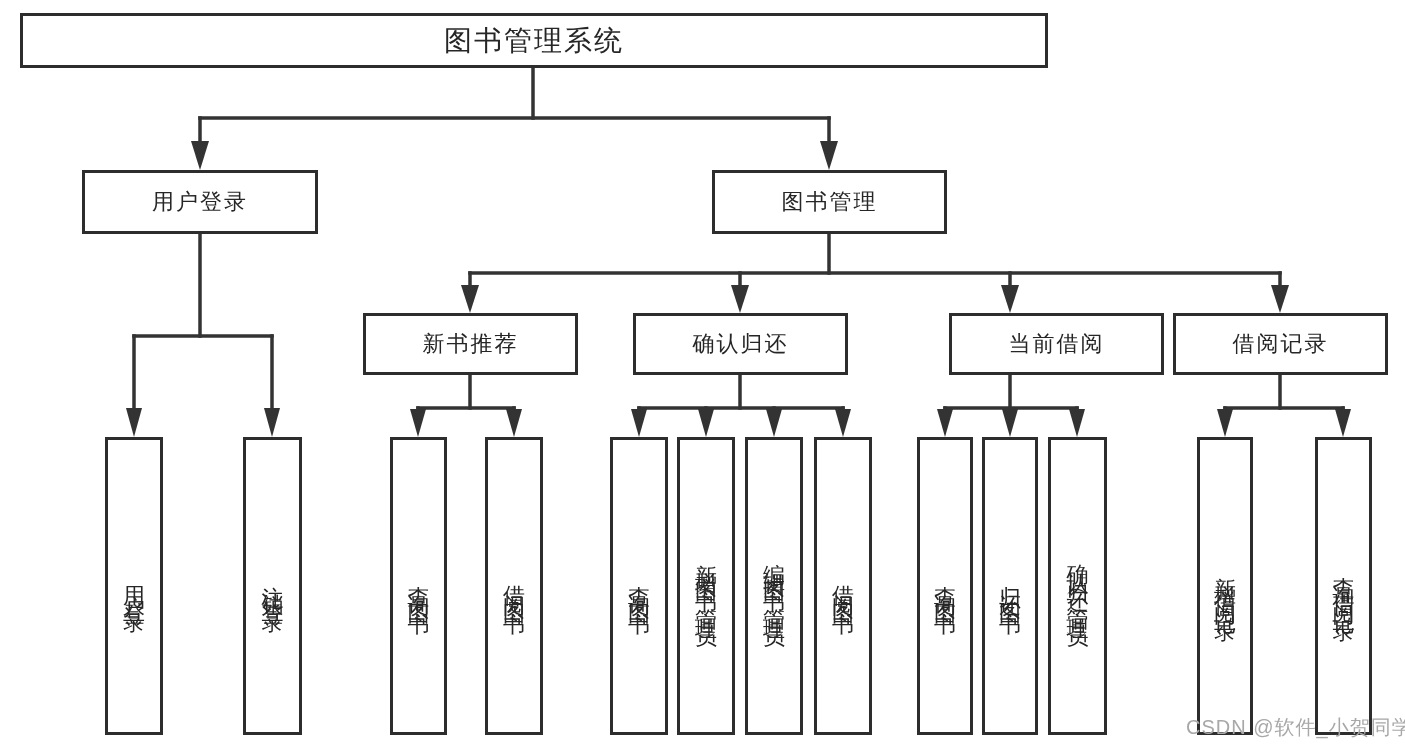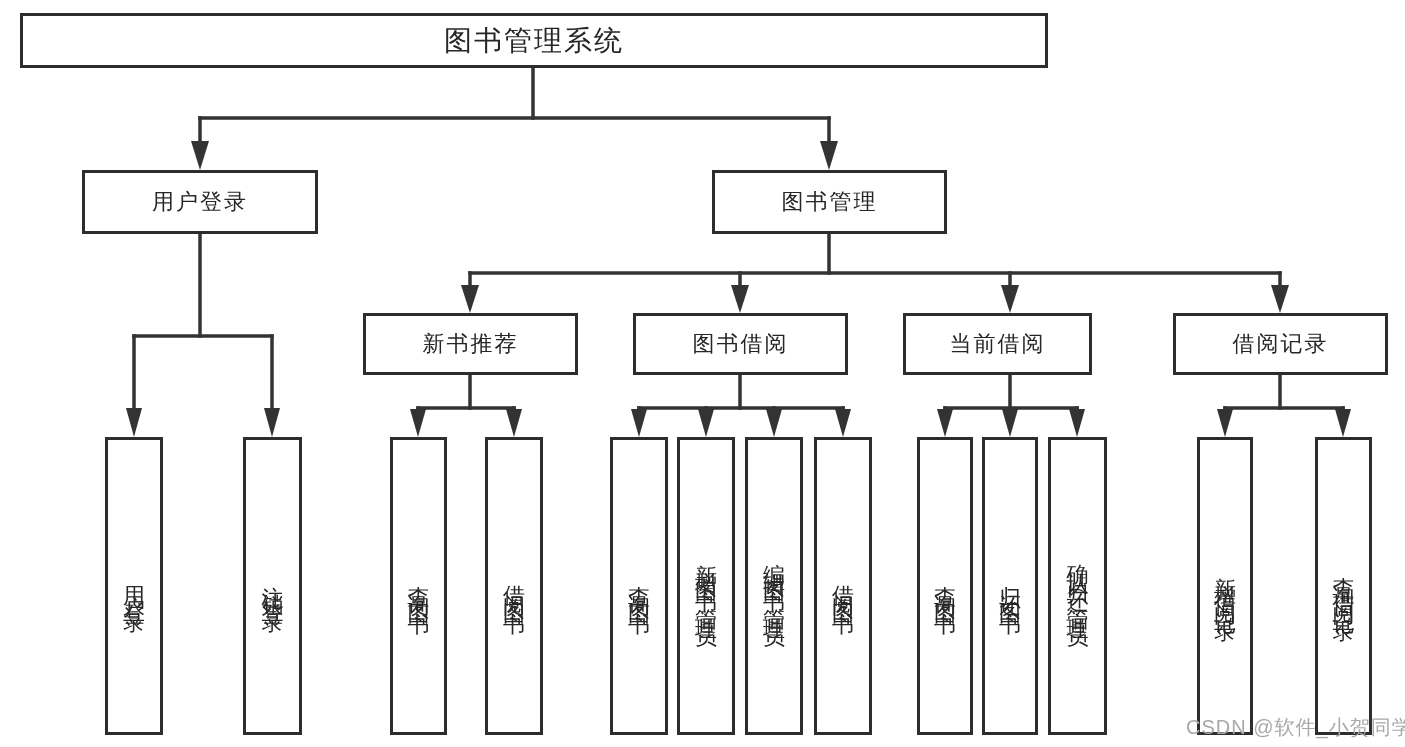--- a/index.html
+++ b/index.html
@@ -138,22 +138,22 @@
       <polygon points="1335,409 1351,409 1343,437"></polygon>
     </g>
   </svg>
 
   <div class="node h-node root-node" style="left:20px;top:13px;width:1028px;height:55px">图书管理系统</div>
 
   <div class="node h-node" style="left:82px;top:170px;width:236px;height:64px">用户登录</div>
   <div class="node h-node" style="left:363px;top:313px;width:215px;height:62px">新书推荐</div>
 
   <div class="node h-node" style="left:712px;top:170px;width:235px;height:64px">图书管理</div>
-  <div class="node h-node" style="left:633px;top:313px;width:215px;height:62px">图书借阅</div>
-  <div class="node h-node" style="left:903px;top:313px;width:189px;height:62px">当前借阅</div>
+  <div class="node h-node" style="left:633px;top:313px;width:215px;height:62px">确认归还</div>
+  <div class="node h-node" style="left:949px;top:313px;width:215px;height:62px">当前借阅</div>
   <div class="node h-node" style="left:1173px;top:313px;width:215px;height:62px">借阅记录</div>
 
   <div class="node leaf" style="left:105px;top:437px;width:58px;height:298px">用户登录</div>
   <div class="node leaf" style="left:243px;top:437px;width:59px;height:298px">注销登录</div>
 
   <div class="node leaf" style="left:390px;top:437px;width:57px;height:298px">查询图书</div>
   <div class="node leaf" style="left:485px;top:437px;width:58px;height:298px">借阅图书</div>
 
   <div class="node leaf" style="left:610px;top:437px;width:58px;height:298px">查询图书</div>
   <div class="node leaf" style="left:677px;top:437px;width:58px;height:298px">新增图书（管理员）</div>

